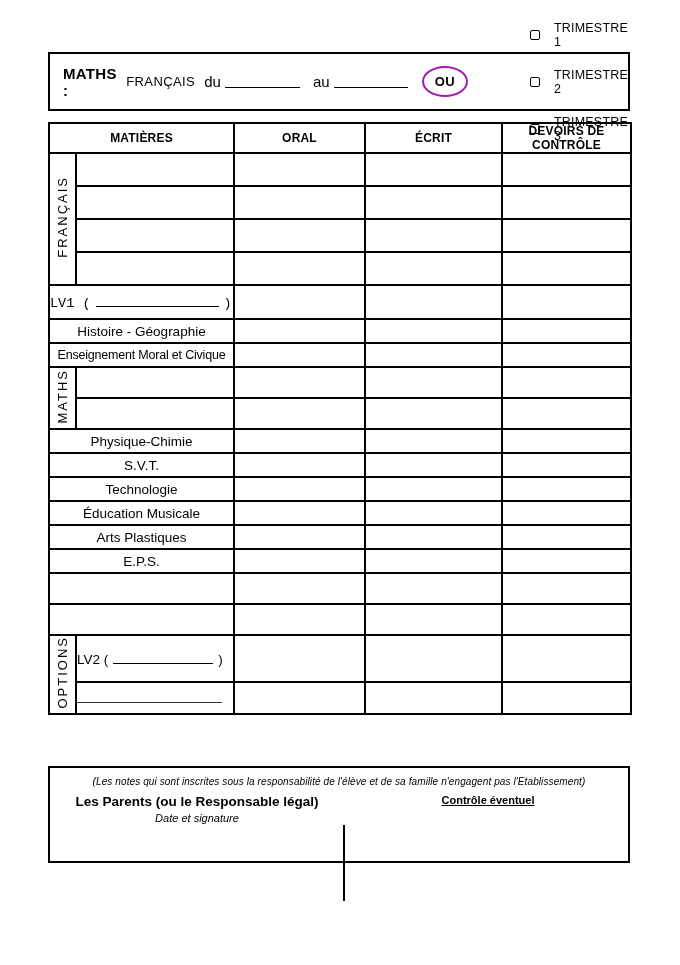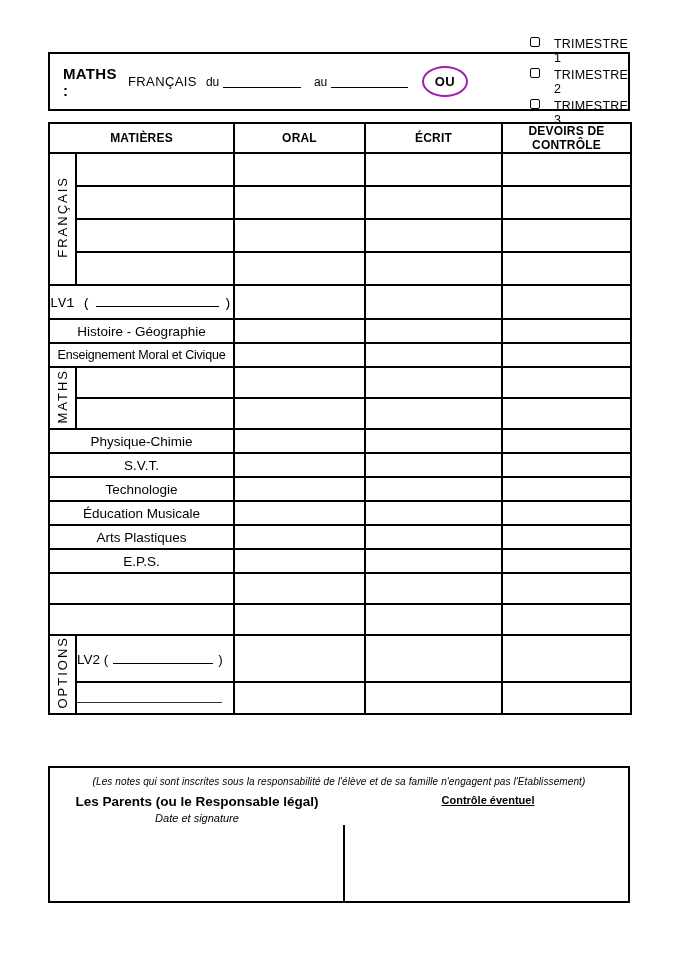--- a/index.html
+++ b/index.html
@@ -8,31 +8,31 @@
     width: 680px; height: 965px; position: relative;
     font-family: "Liberation Sans", sans-serif; color: #000;
   }
   
   .notes-box {
     position: absolute; left: 48px; top: 52px; width: 582px; height: 59px;
     border: 2px solid #000; display: flex; align-items: center; padding-left: 13px;
   }
   .notes-title { font-size: 15px; font-weight: bold; letter-spacing: 0.3px; }
   .periode { font-size: 13px; margin-left: 9px; letter-spacing: 0.4px; }
-  .duau { font-size: 12px; margin-left: 9px; }
+  .duau { font-size: 15px; margin-left: 9px; }
   .uline { display: inline-block; border-bottom: 1.7px solid #000; height: 13px; }
   .u-du { width: 88px; margin: 0 4px; }
   .u-au { width: 87px; margin-left: 4px; }
   .ou-oval {
     width: 46px; height: 31px; border: 2px solid #a21caf; border-radius: 50%;
     display: flex; align-items: center; justify-content: center;
     font-size: 13px; font-weight: bold; letter-spacing: 0.5px; margin-left: 14px; flex: none;
   }
   .trimestres { margin-left: 15px; }
-  .trim-row { display: flex; align-items: flex-start; margin: 3px 0; padding-left: 47px; }
+  .trim-row { display: flex; align-items: center; margin: 19px 0; padding-left: 47px; }
   .chk {
     width: 10px; height: 10px; border: 1.8px solid #000; border-radius: 2px;
     flex: none; background: #fff;
   }
   .trim-label { font-size: 12.5px; margin-left: 14px; letter-spacing: 0.2px; }
 
   
   .grades-table {
     position: absolute; left: 48px; top: 122px;
     border-collapse: collapse; table-layout: fixed; width: 582px;
@@ -50,21 +50,21 @@
   .vcell { text-align: center; vertical-align: middle; }
   .vtext {
     display: inline-block; writing-mode: vertical-rl; transform: rotate(180deg);
     font-size: 13px; letter-spacing: 2px; white-space: nowrap;
   }
   tr.h27 { height: 27px; } tr.h33 { height: 33px; } tr.h34 { height: 34px; }
   tr.h32 { height: 24px; } tr.h31 { height: 31px; } tr.h36 { height: 36px; }
 
   
   .footer-box {
-    position: absolute; left: 48px; top: 766px; width: 582px; height: 137px;
+    position: absolute; left: 48px; top: 766px; width: 582px; height: 97px;
     border: 2px solid #000;
   }
   .footer-note {
     text-align: center; font-style: italic; font-size: 10px; margin-top: 8px;
     letter-spacing: 0.1px;
   }
   .parents-block { position: absolute; left: 0; top: 26px; width: 294px; text-align: center; }
   .parents-label { font-size: 13.5px; font-weight: bold; }
   .date-sig { font-size: 11px; font-style: italic; margin-top: 3px; }
   .controle-block { position: absolute; left: 294px; top: 26px; width: 288px; text-align: center; }

